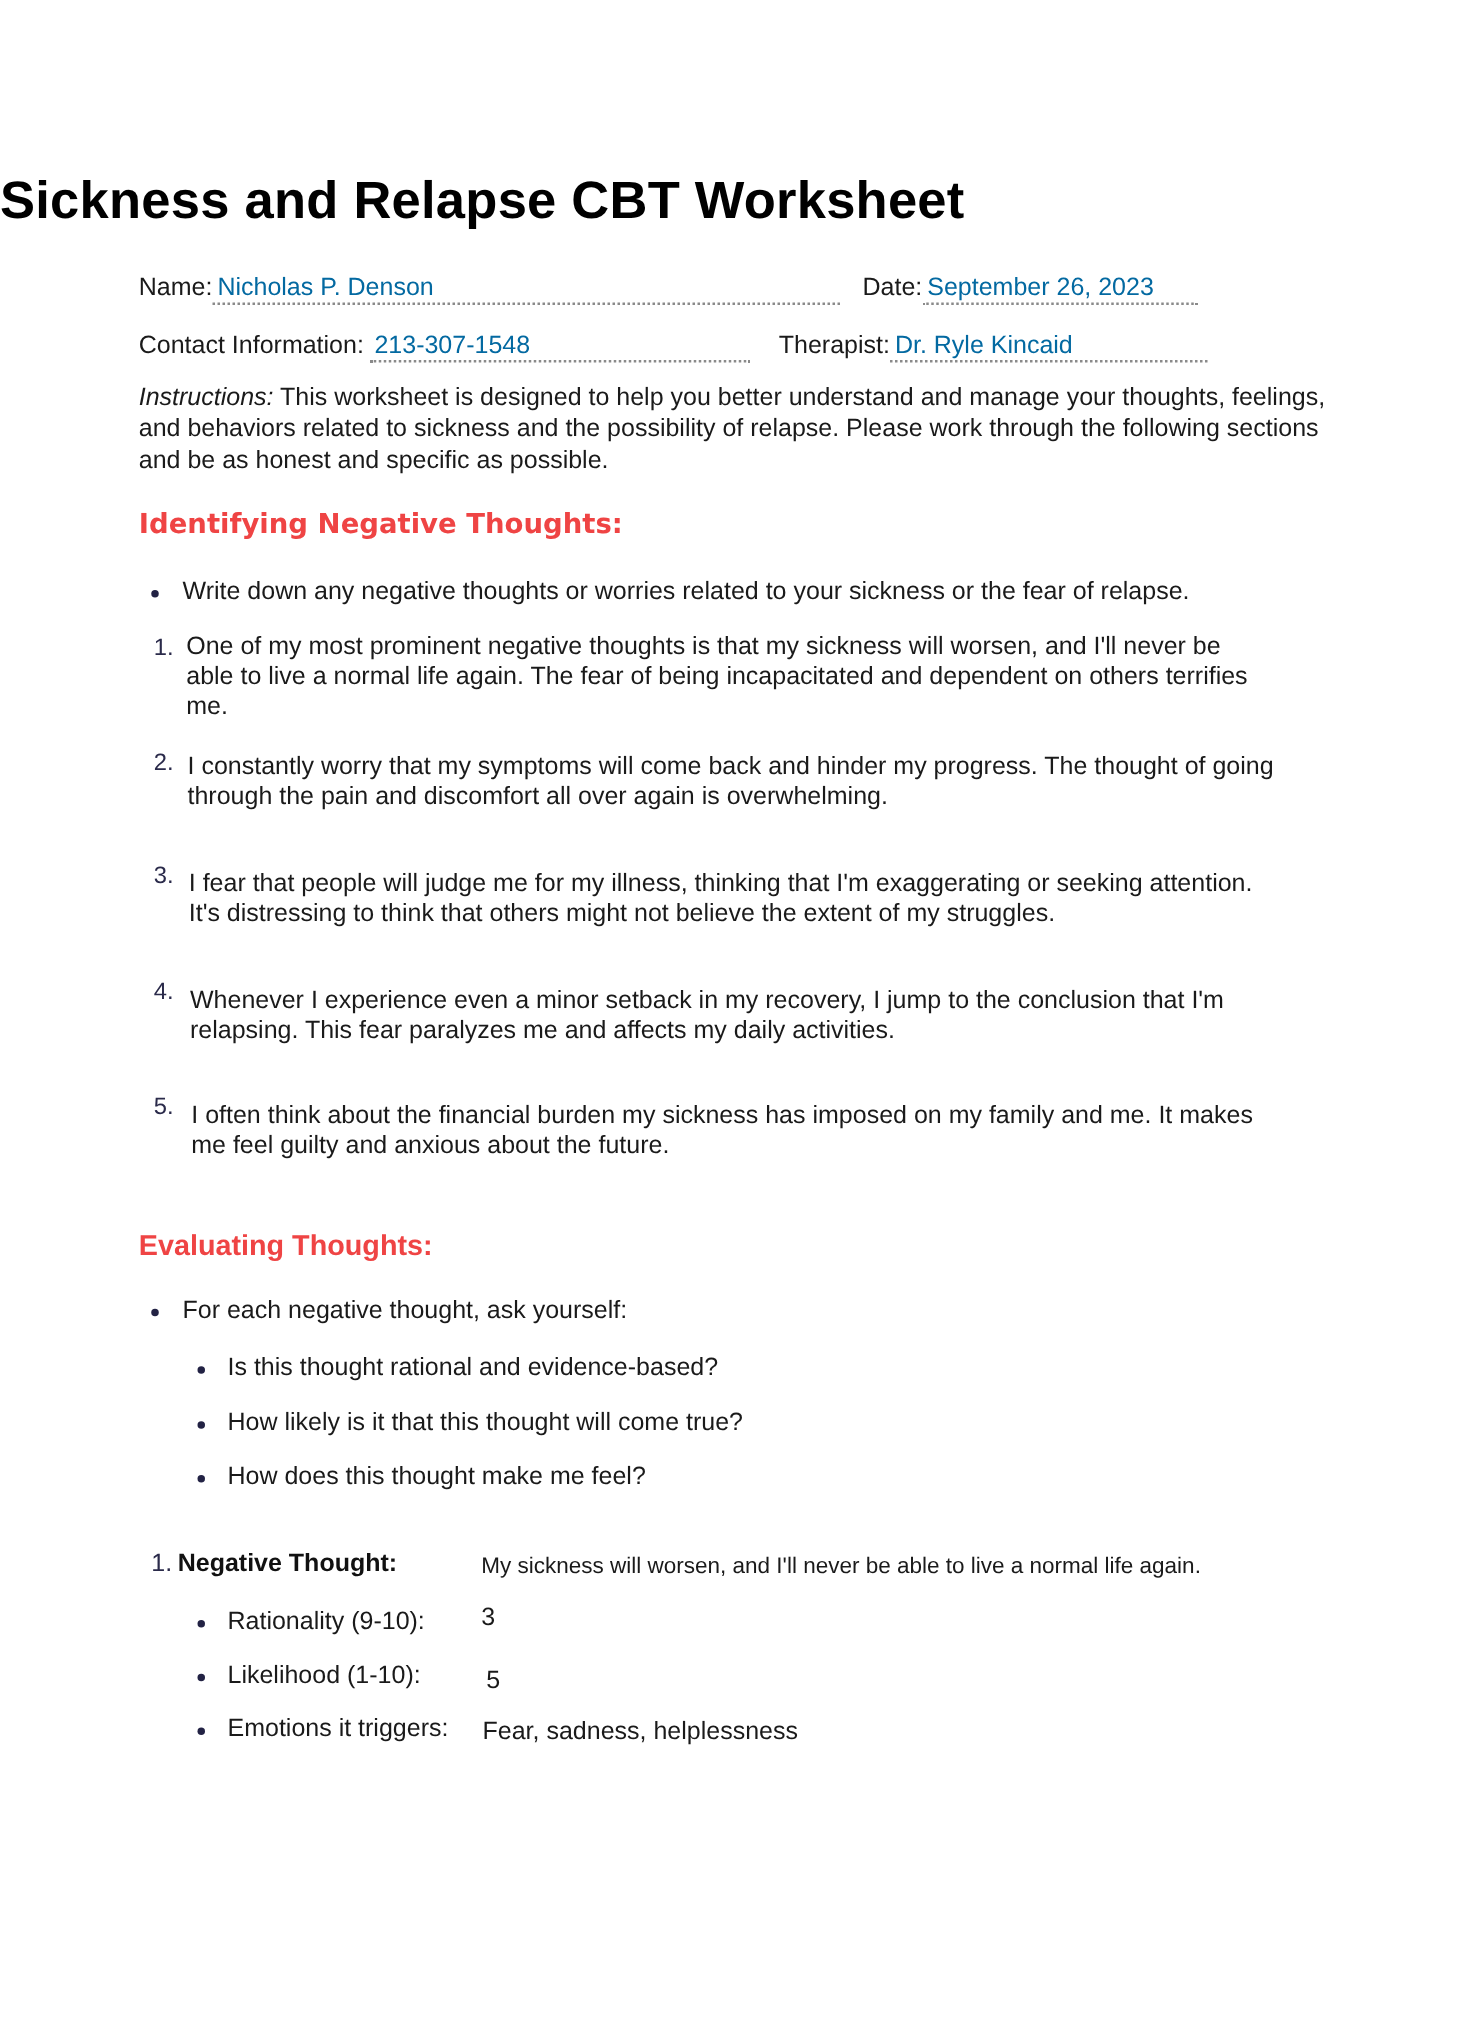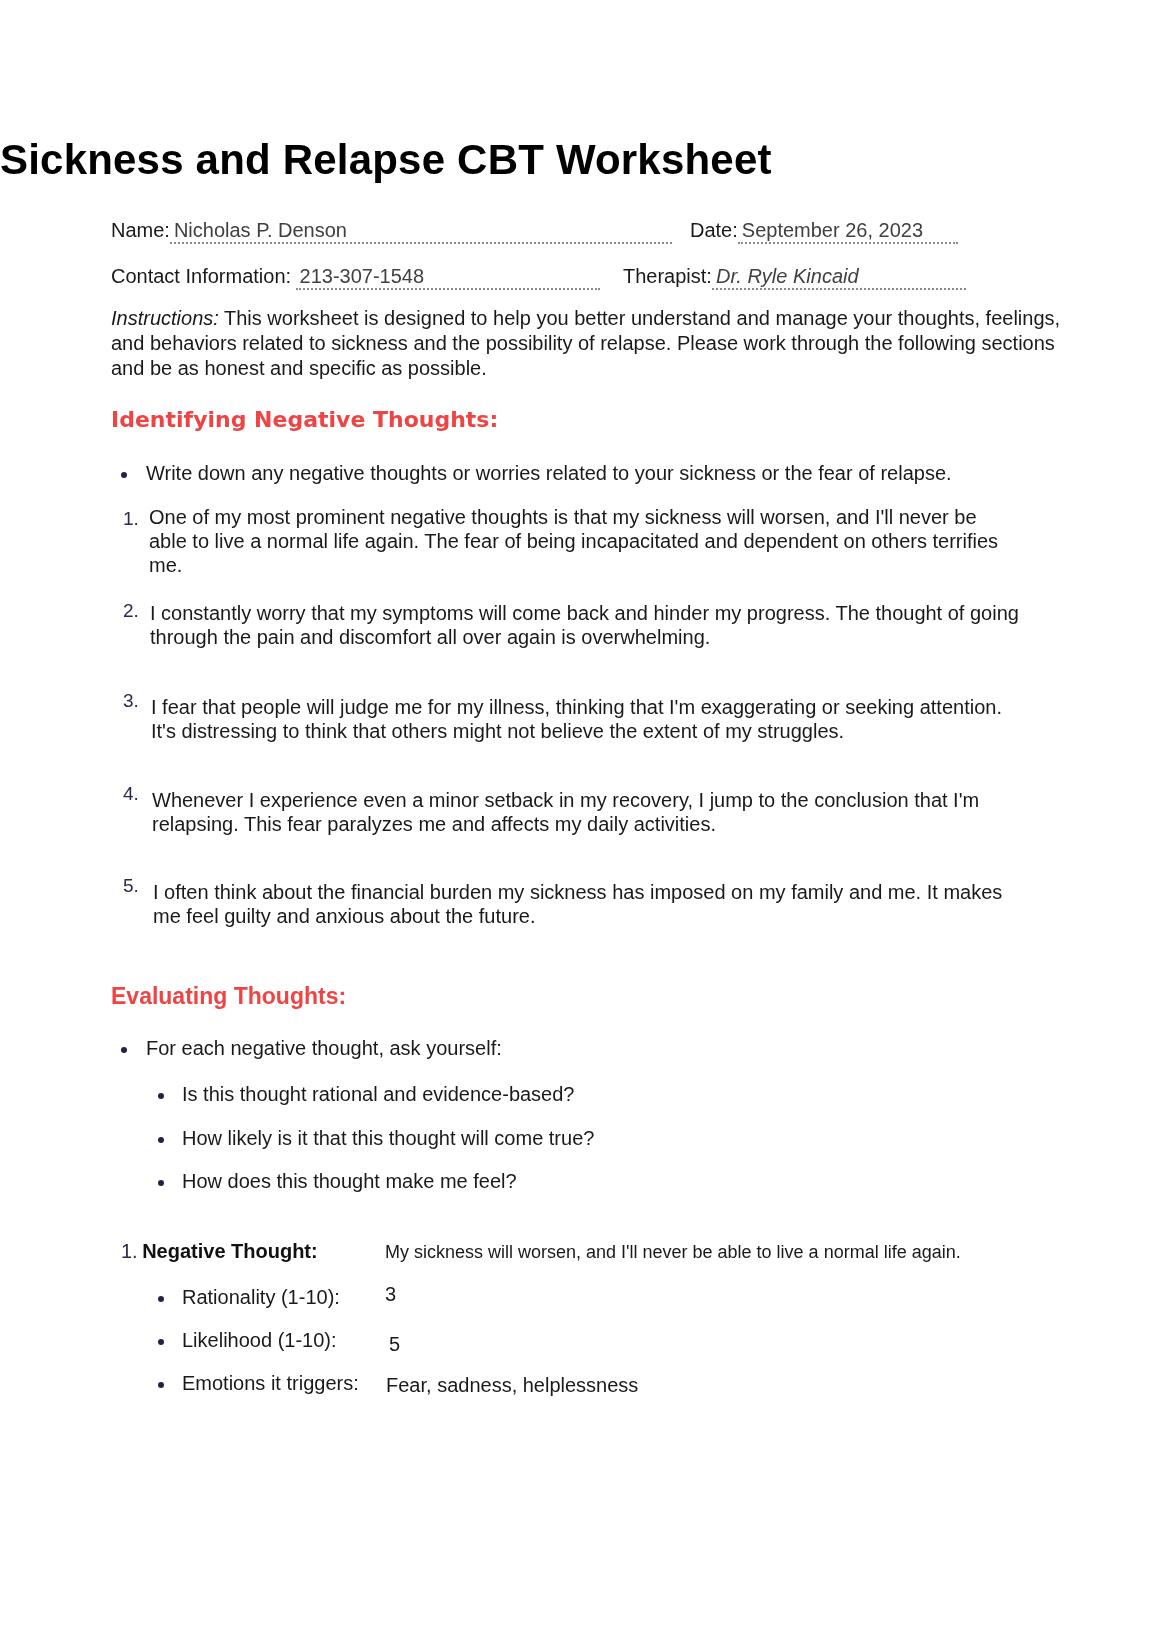--- a/index.html
+++ b/index.html
@@ -27,21 +27,21 @@
       top: 136px;
       font-size: 42px;
       font-weight: bold;
       color: #000;
       letter-spacing: 0.2px;
     }
 
     .field-label { font-size: 20px; color: #1a1a1a; }
     .field-value {
       font-size: 20px;
-      color: #404040;
+      color: #0369a1;
       display: inline-block;
       border-bottom: 2px dotted #8a8a8a;
       padding-left: 4px;
       line-height: 24px;
     }
 
     .para {
       font-size: 20px;
       line-height: 25px;
       white-space: normal;
@@ -97,21 +97,21 @@
   </div>
   <div class="abs" style="left:690px; top:218px;">
     <span class="field-label">Date:</span><span class="field-value" style="width:216px;">September 26, 2023</span>
   </div>
 
   <div class="abs" style="left:111px; top:264px;">
     <span class="field-label">Contact Information:</span>
     <span class="field-value" style="width:300px;">213-307-1548</span>
   </div>
   <div class="abs" style="left:623px; top:264px;">
-    <span class="field-label">Therapist:</span><span class="field-value" style="width:250px;font-style:italic;">Dr. Ryle Kincaid</span>
+    <span class="field-label">Therapist:</span><span class="field-value" style="width:250px;">Dr. Ryle Kincaid</span>
   </div>
 
   <div class="abs para" style="left:111px; top:306px; width:950px;">
     <em>Instructions:</em><span> This worksheet is designed to help you better understand and manage your thoughts, feelings, and behaviors related to sickness and the possibility of relapse. Please work through the following sections and be as honest and specific as possible.</span>
   </div>
 
   <div class="abs h2 dejavu" style="left:111px; top:407px;">Identifying Negative Thoughts:</div>
 
   <div class="abs bullet-row" style="left:121px; top:462px;">
     <span class="bullet" style="left:0;"></span>
@@ -164,21 +164,21 @@
   </div>
 
   <div class="abs" style="left:121px; top:1240px;">
     <span style="font-size:20px; color:#2a2a4a;">1.</span>
     <span class="nt-label">Negative Thought:</span>
   </div>
   <div class="abs nt-value" style="left:385px; top:1242px;">My sickness will worsen, and I'll never be able to live a normal life again.</div>
 
   <div class="abs bullet-row" style="left:158px; top:1286px;">
     <span class="bullet" style="left:0;"></span>
-    <span style="position:relative; left:24px;">Rationality (1-10):</span>
+    <span style="position:relative; left:24px;">Rationality (9-10):</span>
   </div>
   <div class="abs rating-value" style="left:385px; top:1283px;">3</div>
 
   <div class="abs bullet-row" style="left:158px; top:1329px;">
     <span class="bullet" style="left:0;"></span>
     <span style="position:relative; left:24px;">Likelihood (1-10):</span>
   </div>
   <div class="abs rating-value" style="left:389px; top:1333px;">5</div>
 
   <div class="abs bullet-row" style="left:158px; top:1372px;text-align:center;">

